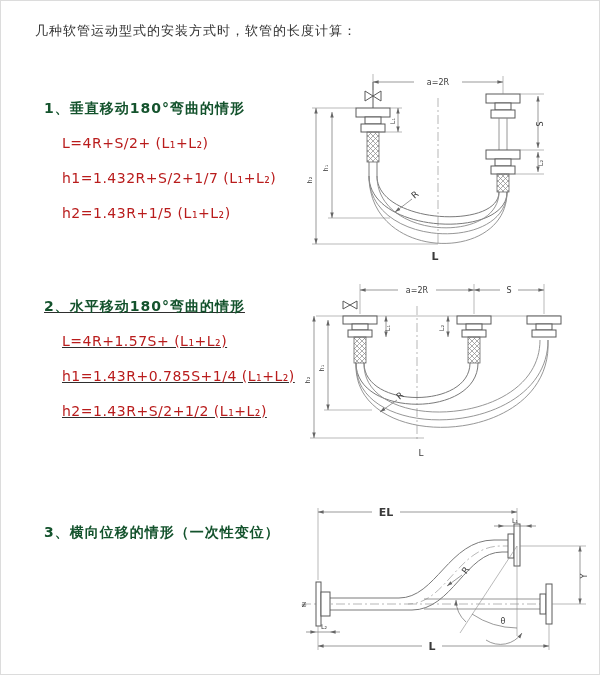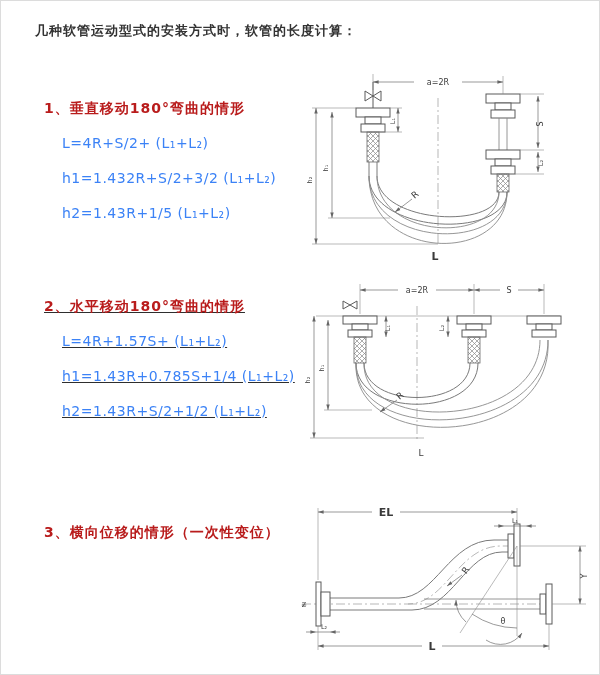--- a/index.html
+++ b/index.html
@@ -4,27 +4,27 @@
 <style>
   html,body{margin:0;padding:0;background:#888;}
   .page{
     position:relative;width:600px;height:675px;background:#ffffff;
     font-family:"DejaVu Sans","Liberation Sans",sans-serif;
     color:#2e2e2e;overflow:hidden;margin:0 auto;
     box-shadow:inset 0 0 0 1px #dcdcdc;
   }
   .title{
     position:absolute;left:35px;top:22px;
-    font-size:13px;font-weight:bold;letter-spacing:1px;color:#333;
+    font-size:13px;font-weight:normal;letter-spacing:1px;color:#333;
   }
   .section{position:absolute;left:44px;}
   .sec1{top:100px;} .sec2{top:298px;text-decoration:underline;} .sec3{top:524px;}
-  .sec-heading{font-size:14px;font-weight:bold;color:#b91c1c;letter-spacing:1px;}
+  .sec-heading{font-size:14px;font-weight:bold;color:#14532d;letter-spacing:1px;}
   .formulas{margin-top:8px;padding-left:18px;}
-  .formula{height:35px;line-height:35px;font-size:14px;color:#3b82f6;letter-spacing:.5px;white-space:nowrap;}
+  .formula{height:35px;line-height:35px;font-size:14px;color:#b91c1c;letter-spacing:.5px;white-space:nowrap;}
   .diag{position:absolute;}
   .d1{left:298px;top:66px;}
   .d2{left:302px;top:276px;}
   .d3{left:296px;top:500px;}
   svg{display:block;}
   svg text{font-family:"DejaVu Sans","Liberation Sans",sans-serif;fill:#3a3a3a;}
   .hose{stroke:#7a7a7a;stroke-width:1;fill:none;}
   .hose2{stroke:#8a8a8a;stroke-width:.9;fill:none;}
   .fit{stroke:#5a5a5a;stroke-width:1;fill:#ffffff;}
   .dim{stroke:#6f6f6f;stroke-width:.7;fill:none;}
@@ -39,21 +39,21 @@
 <body>
 
 <div class="page">
 
   <div class="title">几种软管运动型式的安装方式时，软管的长度计算：</div>
 
   <div class="section sec1">
     <div class="sec-heading">1、垂直移动180°弯曲的情形</div>
     <div class="formulas">
       <div class="formula">L=4R+S/2+ (L₁+L₂)</div>
-      <div class="formula">h1=1.432R+S/2+3/2 (L₁+L₂)</div>
+      <div class="formula">h1=1.432R+S/2+1/7 (L₁+L₂)</div>
       <div class="formula">h2=1.43R+1/5 (L₁+L₂)</div>
     </div>
   </div>
 
   <div class="section sec2">
     <div class="sec-heading">2、水平移动180°弯曲的情形</div>
     <div class="formulas">
       <div class="formula">L=4R+1.57S+ (L₁+L₂)</div>
       <div class="formula">h1=1.43R+0.785S+1/4 (L₁+L₂)</div>
       <div class="formula">h2=1.43R+S/2+1/2 (L₁+L₂)</div>

